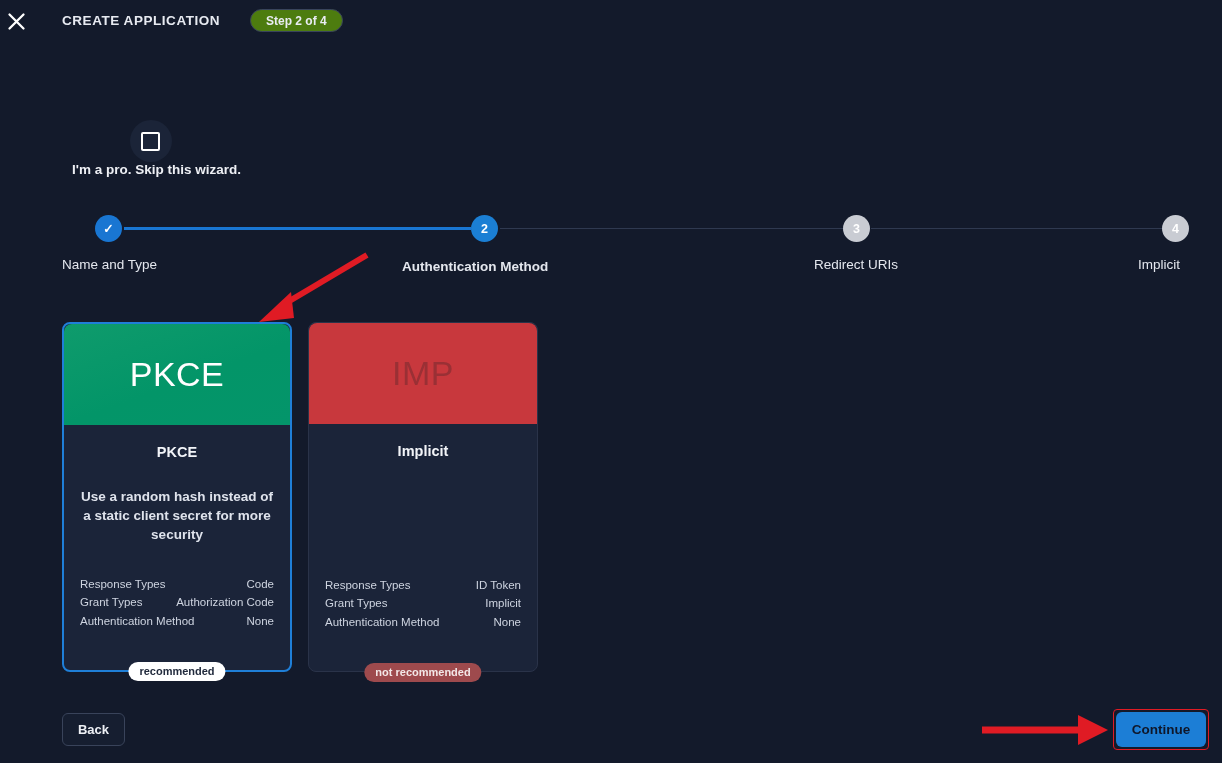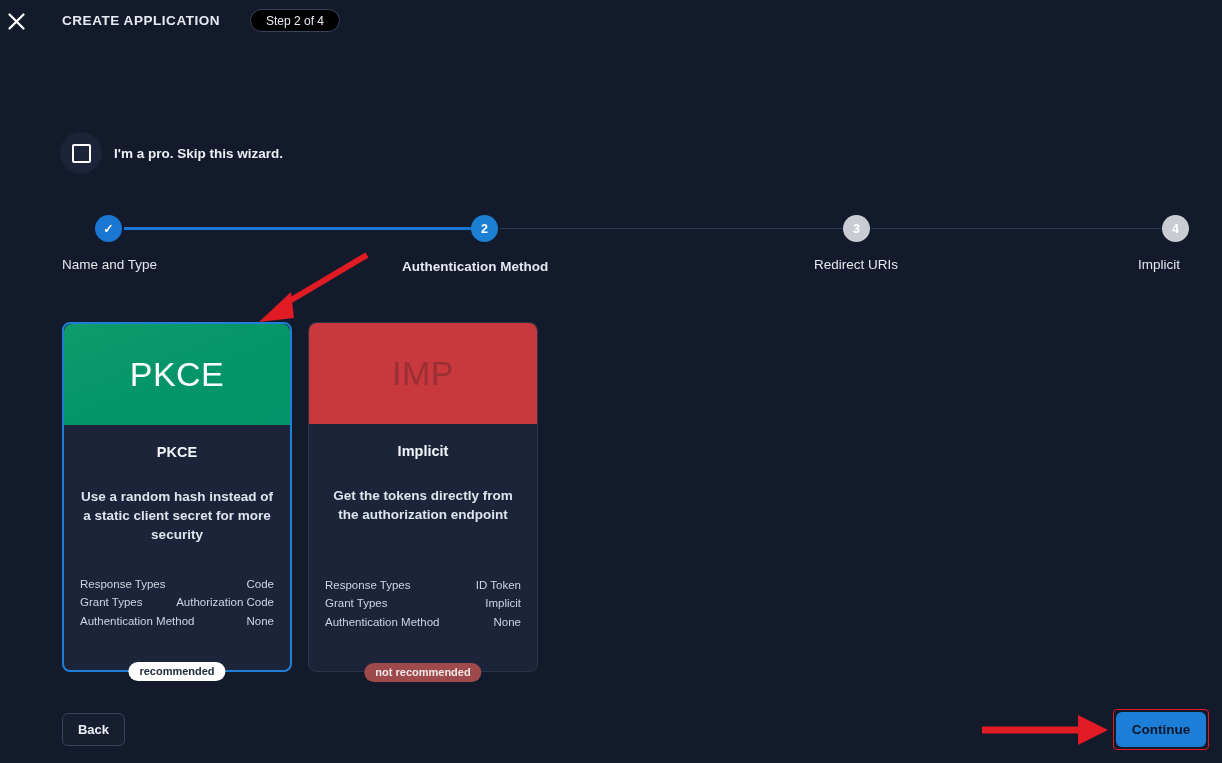--- a/index.html
+++ b/index.html
@@ -26,35 +26,35 @@
   .app-title {
     position: absolute; left: 62px; top: 13px;
     font-size: 13.5px; font-weight: 600; letter-spacing: .55px;
     color: #e7eaf1;
   }
   .step-pill {
     position: absolute; left: 250px; top: 9px;
     height: 23px; padding: 0 15px;
     border: 1px solid #39445c; border-radius: 12px;
     display: flex; align-items: center; justify-content: center;
-    font-size: 12px; font-weight: 400; color: #e9ecf3;
-    background: #000000;
+    font-size: 12px; font-weight: 700; color: #e9ecf3;
+    background: #4d7c0f;
   }
 
   
   .heading {
     position: absolute; left: 62px; top: 78px;
     font-size: 25px; font-weight: 600; color: #ffffff;
     letter-spacing: .1px;
   }
 
   
   .check-row {
-    position: absolute; left: 60px; top: 132px;
-    display: flex; align-items: center; height: 42px;
+    position: absolute; left: 60px; top: 120px;
+    display: flex; align-items: center; height: 42px; flex-direction: column;
   }
   .check-hit {
     width: 42px; height: 42px; border-radius: 50%;
     background: #1b2438;
     display: flex; align-items: center; justify-content: center;
     cursor: pointer; flex: none;
   }
   .check-box {
     width: 19px; height: 19px;
     border: 2px solid #ffffff; border-radius: 2px;
@@ -228,21 +228,20 @@
         </div>
       </div>
       <div class="pill rec">recommended</div>
     </div>
 
     <div class="card plain" style="left:246px;">
       <div class="inner">
         <div class="card-banner banner-red">IMP</div>
         <div class="card-body">
           <div class="card-title">Implicit</div>
-          <div class="card-desc">Get the tokens directly from the authorization endpoint</div>
         </div>
         <div class="spec-list">
           <div class="spec-row">
             <span>Response Types</span>
             <span>ID Token</span>
           </div>
           <div class="spec-row">
             <span>Grant Types</span>
             <span>Implicit</span>
           </div>

